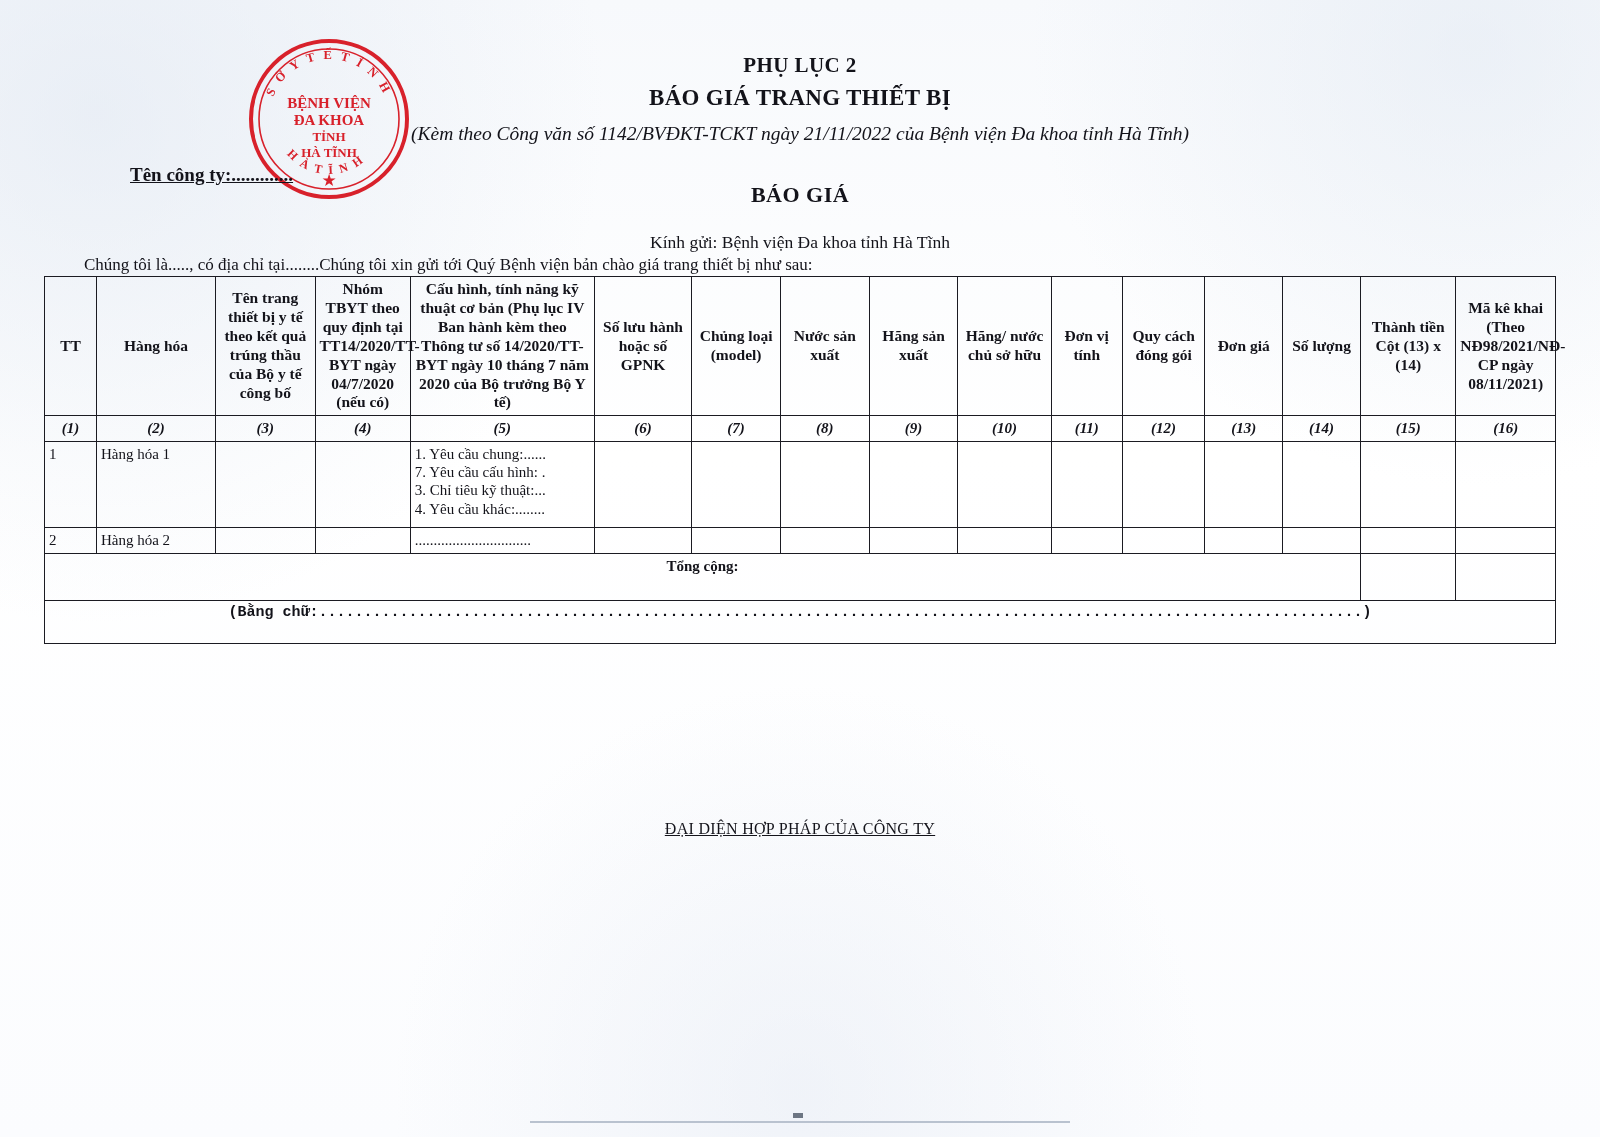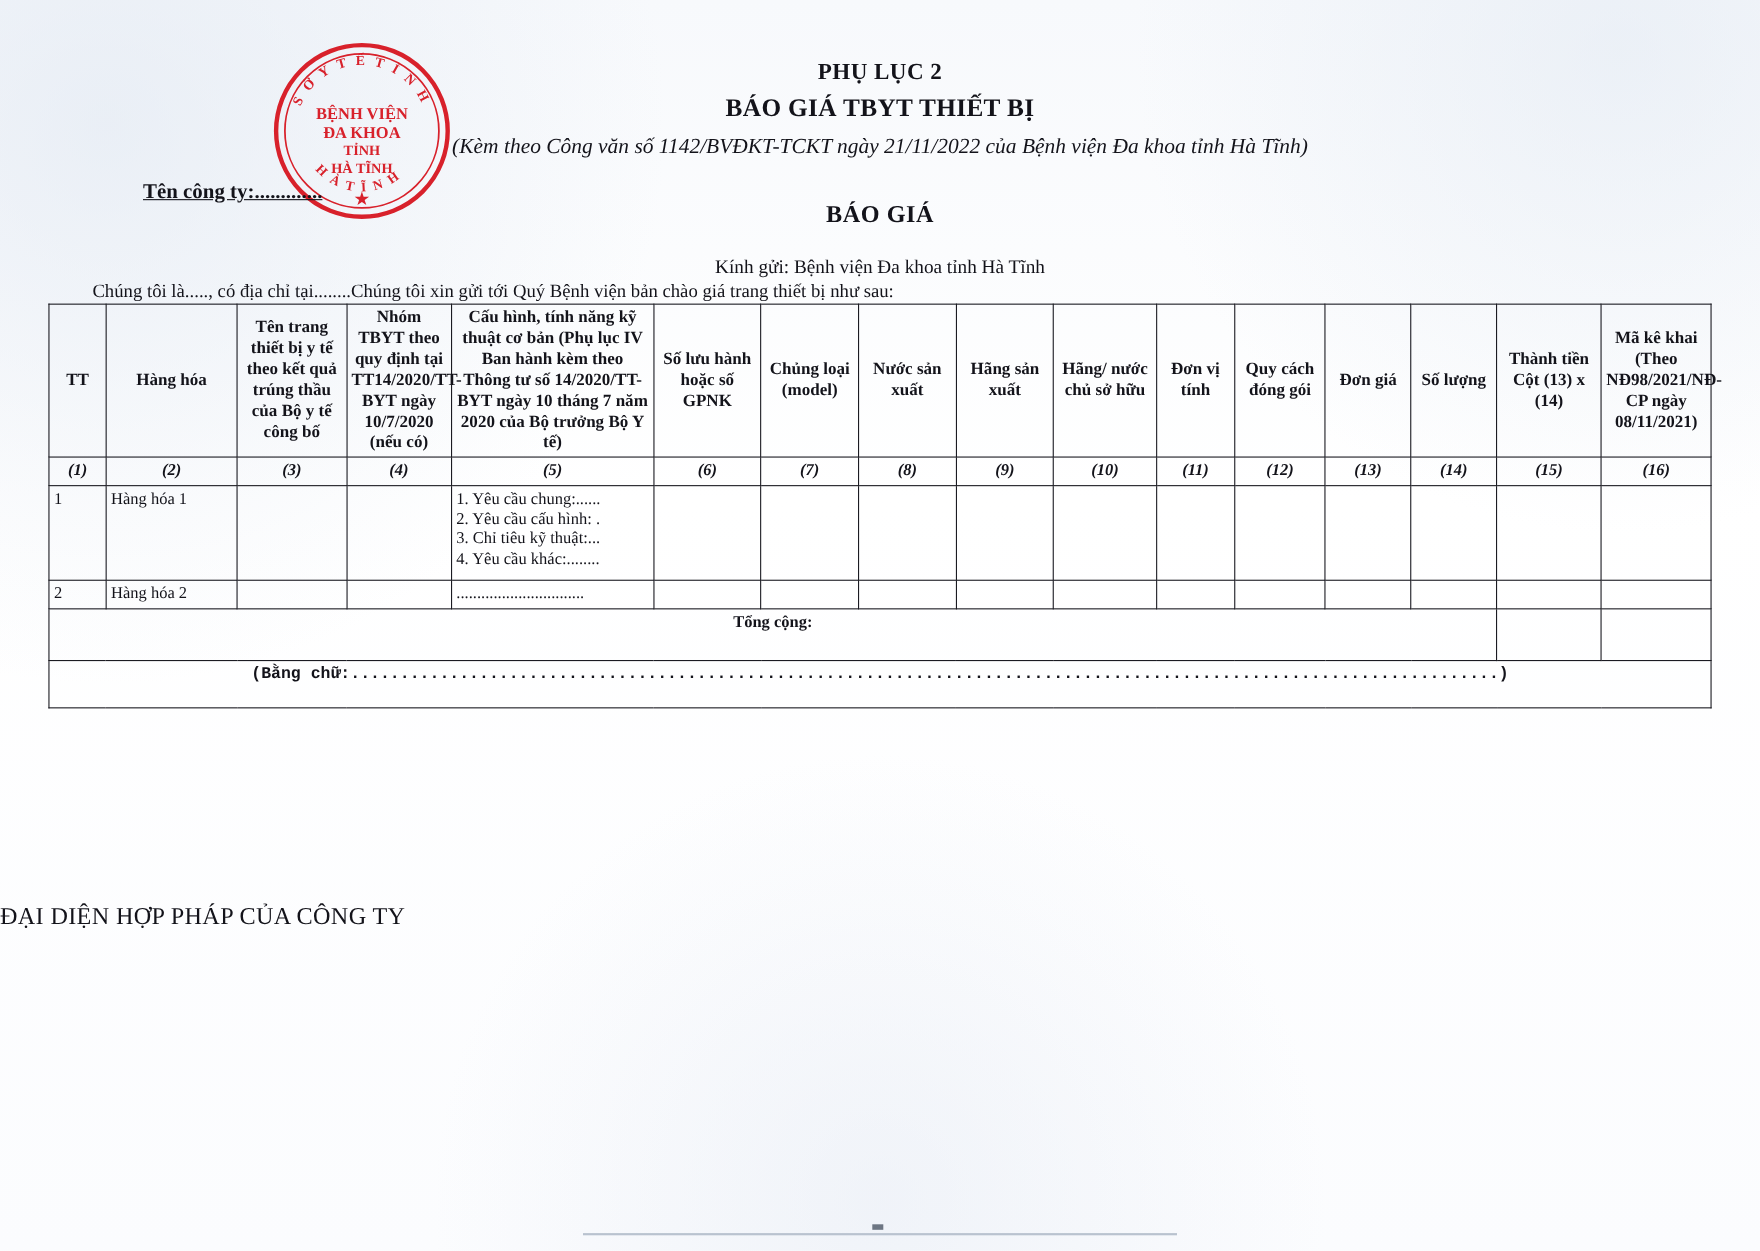--- a/index.html
+++ b/index.html
@@ -143,23 +143,24 @@
     font-weight: bold;
     font-size: 17px;
     font-family: Liberation Mono, monospace;
   }
   
   .signature {
     position: absolute;
     top: 820px;
     left: 0;
     width: 100%;
-    text-align: left;
-    font-size: 22px;
+    text-align: center;
+    font-size: 16px;
     letter-spacing: .3px;
+    text-decoration: underline;
   }
   .page-edge {
     position: absolute;
     left: 530px;
     bottom: 14px;
     width: 540px;
     height: 2px;
     background: #b9c2cf;
   }
   .page-edge-tick {
@@ -197,21 +198,21 @@
         <text x="83" y="89" font-size="15">ĐA KHOA</text>
         <text x="83" y="105" font-size="13">TỈNH</text>
         <text x="83" y="121" font-size="13">HÀ TĨNH</text>
       </g>
       <text x="83" y="150" font-size="17" fill="#d8212b" text-anchor="middle" font-family="'Liberation Serif', serif">★</text>
     </svg>
   </div>
 
   <div class="header">
     <div class="title1">PHỤ LỤC 2</div>
-    <div class="title2">BÁO GIÁ TBYT THIẾT BỊ</div>
+    <div class="title2">BÁO GIÁ TRANG THIẾT BỊ</div>
     <div class="title3">(Kèm theo Công văn số 1142/BVĐKT-TCKT ngày 21/11/2022 của Bệnh viện Đa khoa tỉnh Hà Tĩnh)</div>
     <div class="title4">BÁO GIÁ</div>
     <div class="title5">Kính gửi: Bệnh viện Đa khoa tỉnh Hà Tĩnh</div>
   </div>
 
   <div class="company-line">Tên công ty:.............</div>
   <div class="intro-line">Chúng tôi là....., có địa chỉ tại........Chúng tôi xin gửi tới Quý Bệnh viện bản chào giá trang thiết bị như sau:</div>
 
   <div class="table-wrap">
     <table class="quote">
@@ -231,21 +232,21 @@
         <col style="width:72px">
         <col style="width:72px">
         <col style="width:88px">
         <col style="width:92px">
       </colgroup>
       <thead>
         <tr>
           <th>TT</th>
           <th>Hàng hóa</th>
           <th>Tên trang thiết bị y tế theo kết quả trúng thầu của Bộ y tế công bố</th>
-          <th>Nhóm TBYT theo quy định tại TT14/2020/TT-BYT ngày 10/7/2020 (nếu có)</th>
+          <th>Nhóm TBYT theo quy định tại TT14/2020/TT-BYT ngày 04/7/2020 (nếu có)</th>
           <th>Cấu hình, tính năng kỹ thuật cơ bản (Phụ lục IV Ban hành kèm theo Thông tư số 14/2020/TT-BYT ngày 10 tháng 7 năm 2020 của Bộ trưởng Bộ Y tế)</th>
           <th>Số lưu hành hoặc số GPNK</th>
           <th>Chủng loại (model)</th>
           <th>Nước sản xuất</th>
           <th>Hãng sản xuất</th>
           <th>Hãng/ nước chủ sở hữu</th>
           <th>Đơn vị tính</th>
           <th>Quy cách đóng gói</th>
           <th>Đơn giá</th>
           <th>Số lượng</th>
@@ -275,21 +276,21 @@
         </tr>
       </thead>
       <tbody>
         <tr class="row-tall">
           <td class="c-tt">1</td>
           <td class="c-goods">Hàng hóa 1</td>
           <td></td>
           <td></td>
           <td class="c-cfg">
             <div>1. Yêu cầu chung:......</div>
-            <div>2. Yêu cầu cấu hình: .</div>
+            <div>7. Yêu cầu cấu hình: .</div>
             <div>3. Chỉ tiêu kỹ thuật:...</div>
             <div>4. Yêu cầu khác:........</div>
           </td>
           <td></td>
           <td></td>
           <td></td>
           <td></td>
           <td></td>
           <td></td>
           <td></td>

